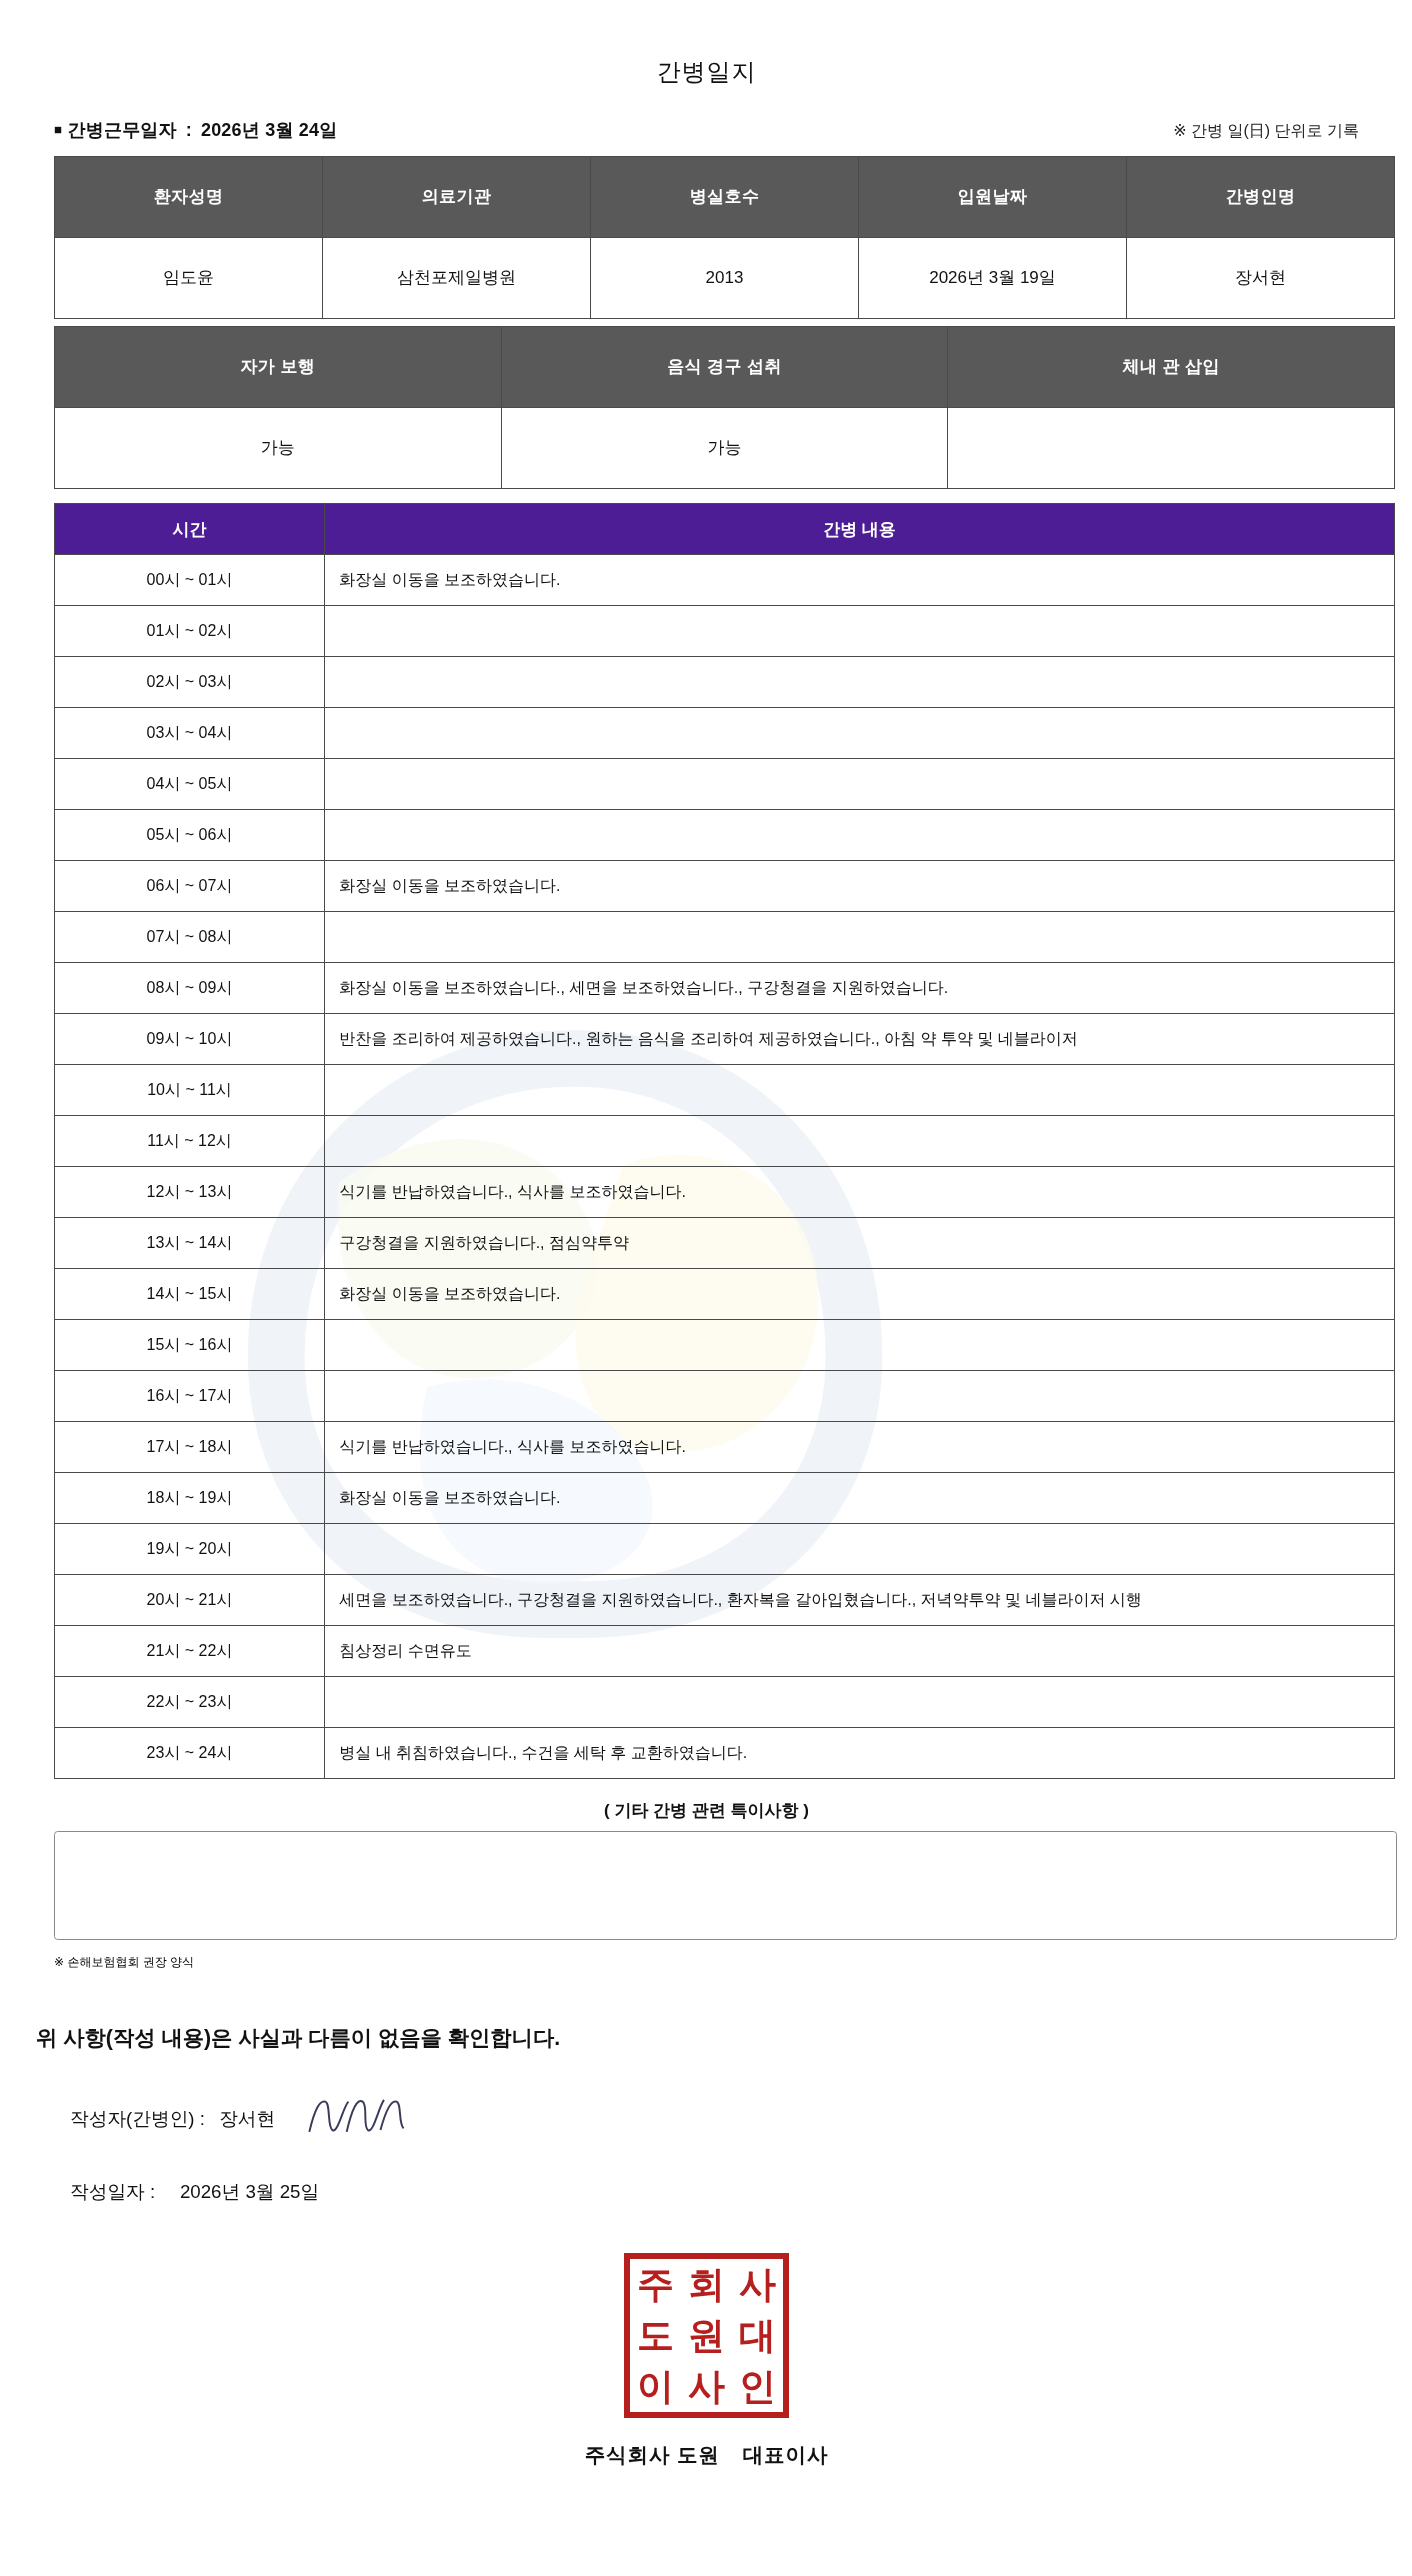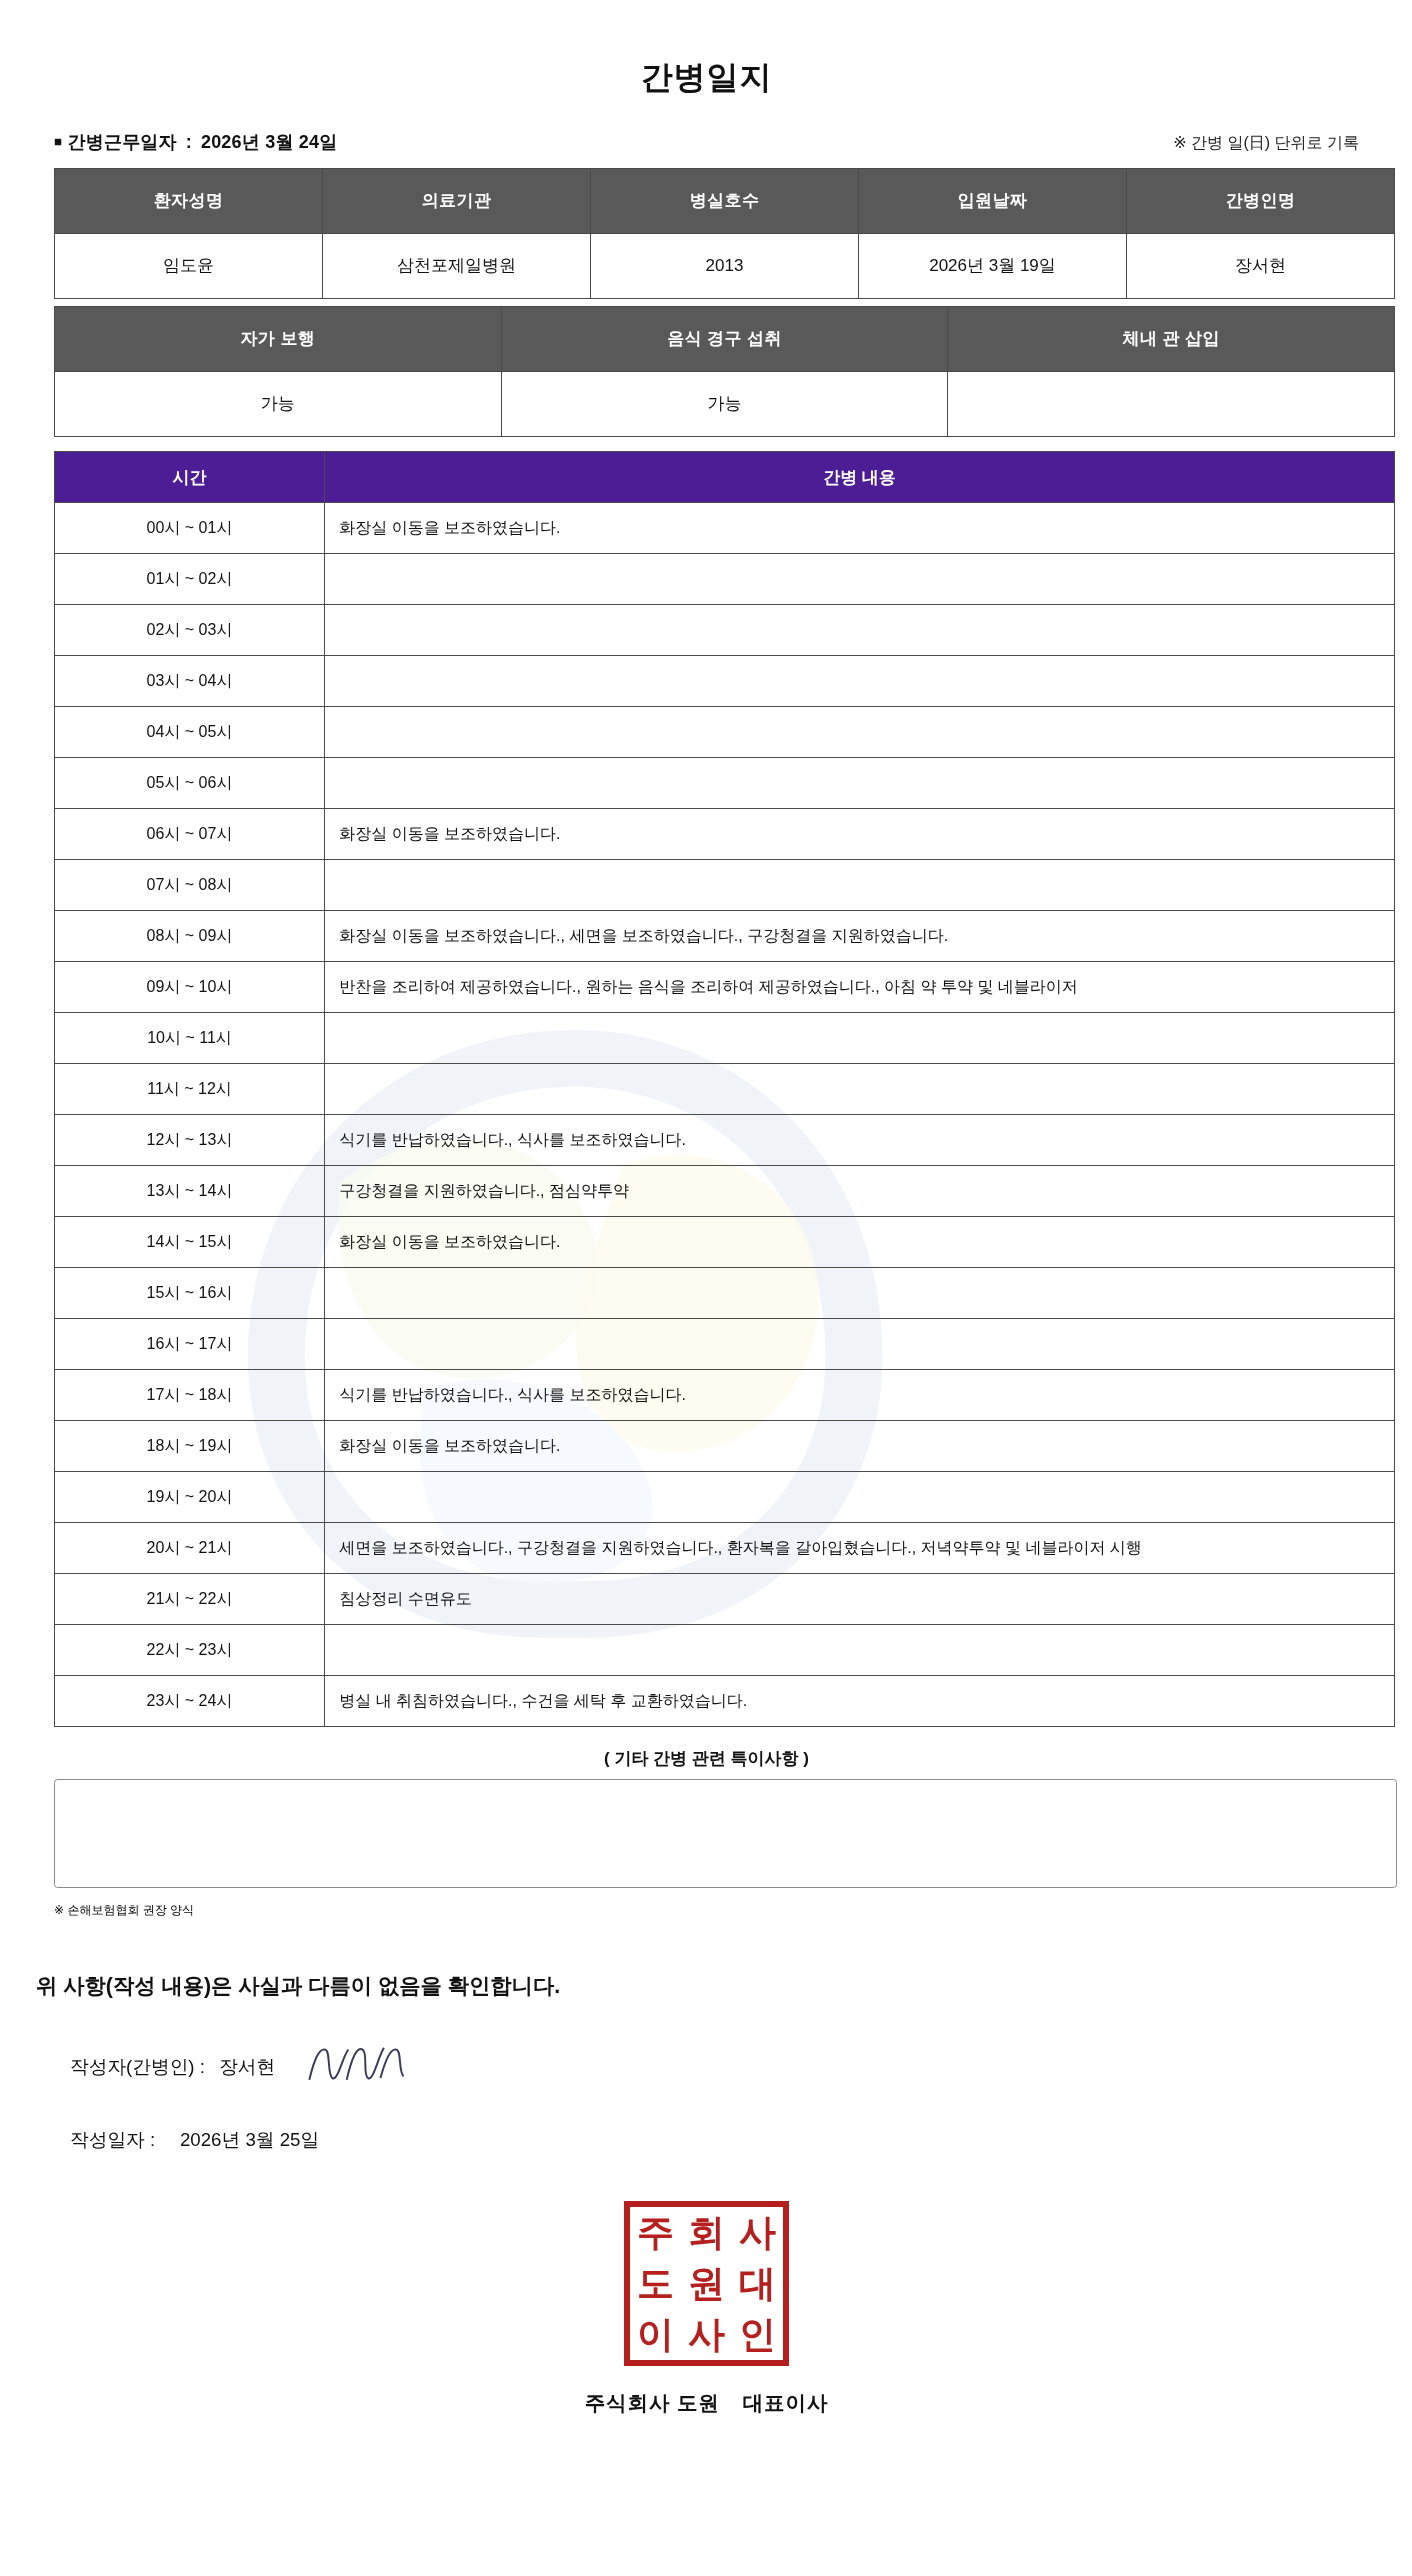--- a/index.html
+++ b/index.html
@@ -31,22 +31,22 @@
     width: 738px;
     height: 640px;
     pointer-events: none;
     z-index: 0;
     opacity: 0.45;
   }
   .content { position: relative; z-index: 2; }
 
   h1.doc-title {
     text-align: center;
-    font-size: 32px;
-    font-weight: bold;
+    font-size: 24px;
+    font-weight: normal;
     letter-spacing: 0.9px;
     margin: 19.6px 0 30px 0;
   }
 
   .meta-row {
     display: flex;
     justify-content: space-between;
     align-items: flex-end;
     font-size: 17px;
     margin: 0 18px 14.2px 18px;
@@ -59,21 +59,21 @@
   table.grid {
     border-collapse: collapse;
     width: 1341px;
     margin: 0 18px;
     table-layout: fixed;
   }
   table.grid th, table.grid td {
     border: 0.9px solid #4a4a4a;
     font-size: 17px;
     text-align: center;
-    padding: 8px;
+    padding: 16px;
     height: 48px;
     vertical-align: middle;
     background: #ffffff;
   }
   table.grid th {
     background: #595959;
     color: #ffffff;
     font-weight: bold;
     letter-spacing: 0.4px;
   }

